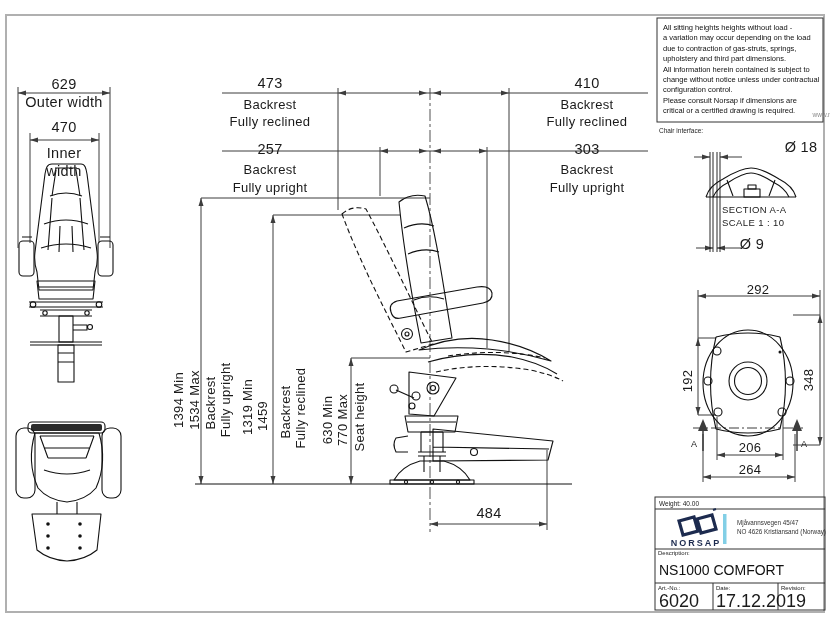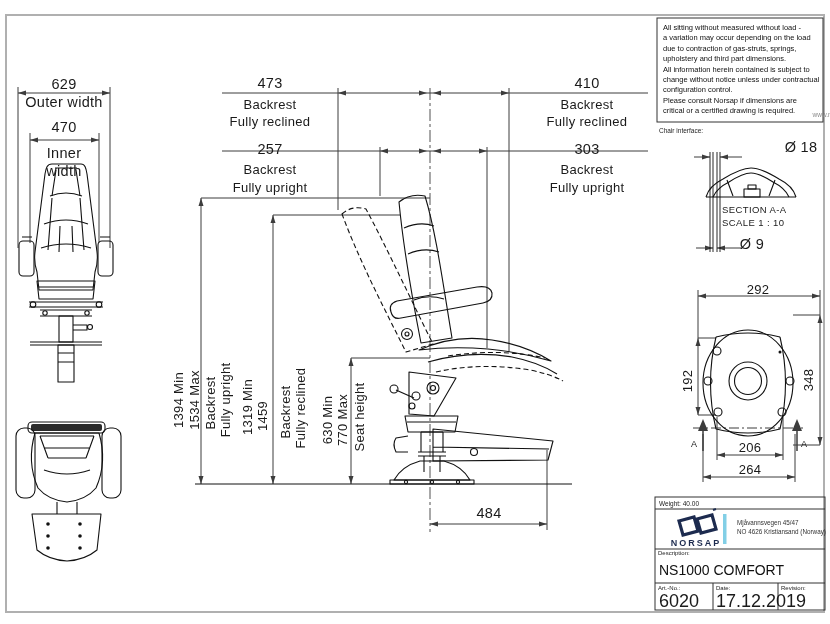--- a/index.html
+++ b/index.html
@@ -205,21 +205,21 @@
   </g>
   <g stroke="#1d2b4f" stroke-width="3.2" fill="none" stroke-linejoin="miter">
     <path d="M679,521 L694,517 L698,531 L683,535 Z"></path>
     <path d="M697,519 L712,515 L716,529 L701,533 Z"></path>
     <path d="M713,510 L716,509" stroke-width="2"></path>
   </g>
   <rect x="723" y="514" width="3.5" height="30" fill="#82cfe6" stroke="none"></rect>
 </svg>
 
 <div class="notes">
-  <div>All sitting without measured without load -</div>
+  <div>All sitting heights heights without load -</div>
   <div>a variation may occur depending on the load</div>
   <div>due to contraction of gas-struts, springs,</div>
   <div>upholstery and third part dimensions.</div>
   <div>All information herein contained is subject to</div>
   <div>change without notice unless under contractual</div>
   <div>configuration control.</div>
   <div>Please consult Norsap if dimensions are</div>
   <div>critical or a certified drawing is required.</div>
 </div>
 <span class="t tr web" style="left:820px;top:114px;">www.norsap.no</span>

